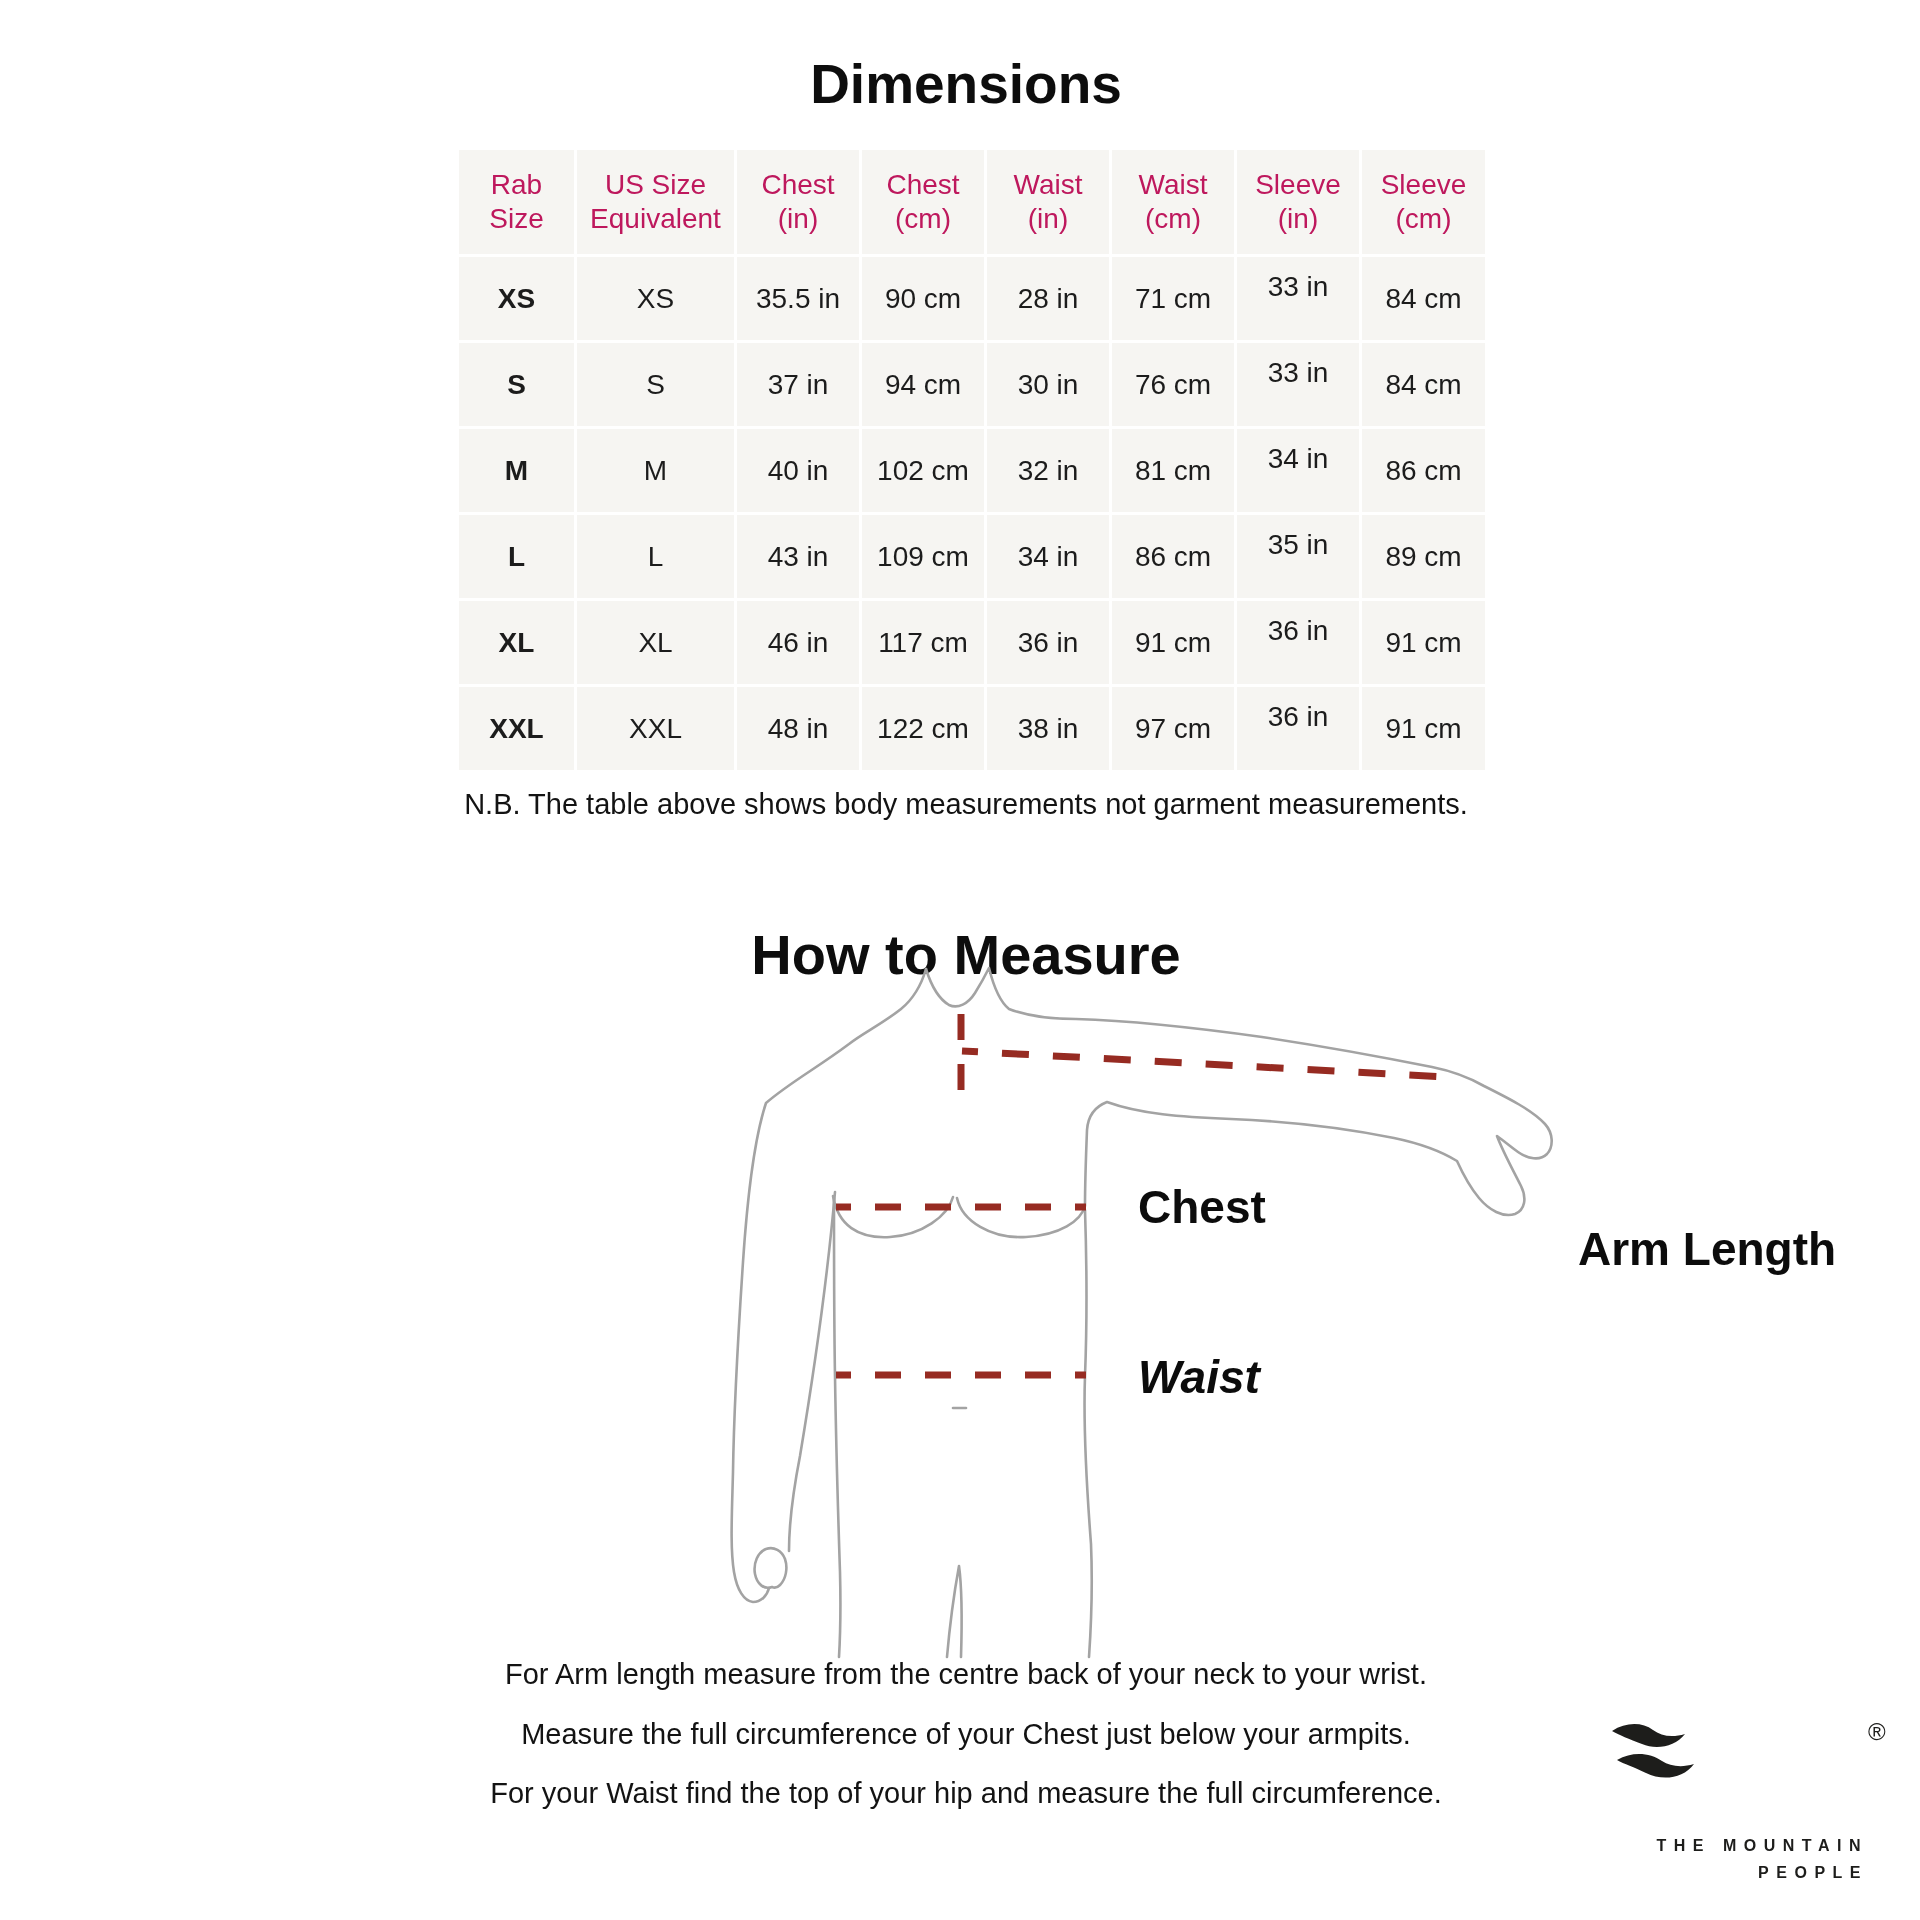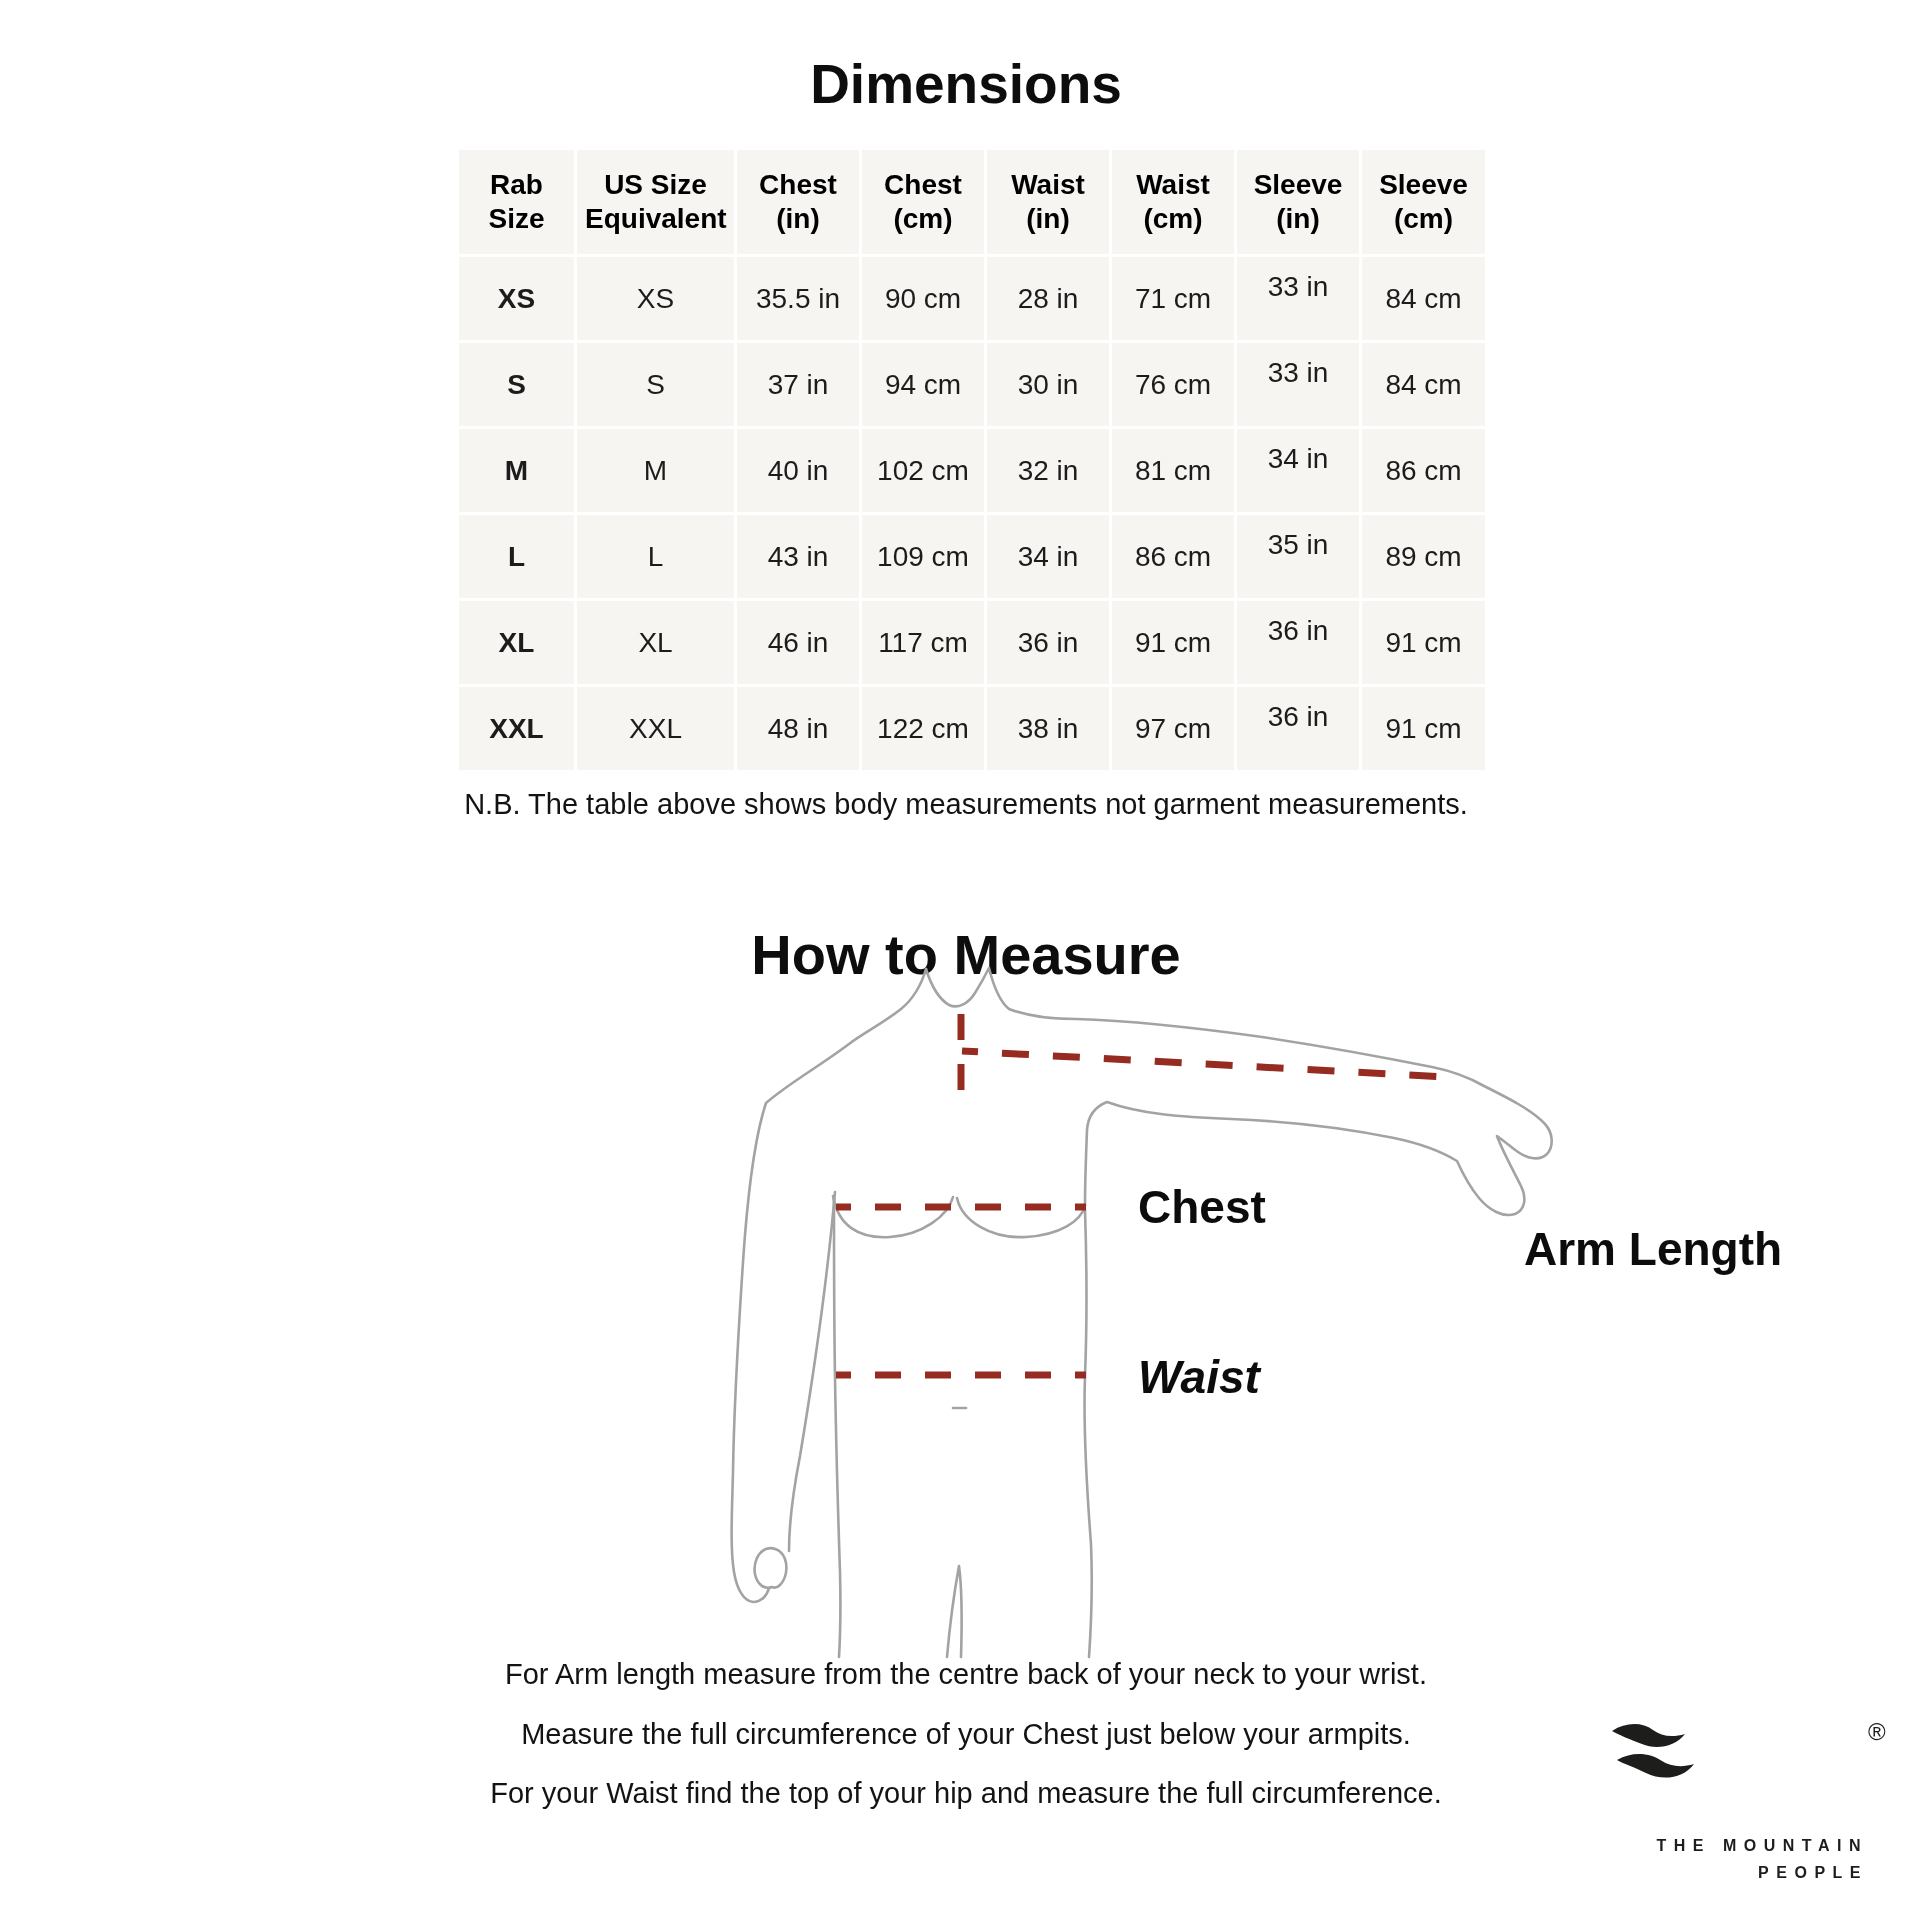--- a/index.html
+++ b/index.html
@@ -22,34 +22,34 @@
 
   
   table.size-table{
     position:absolute;left:456px;top:147px;width:1032px;
     border-collapse:separate;border-spacing:3px;table-layout:fixed;
   }
   .size-table th,.size-table td{
     background:var(--cell-bg);text-align:center;vertical-align:middle;
     font-size:28px;color:#1c1c1c;padding:0 8px;overflow:hidden;
   }
-  .size-table th{height:104px;font-weight:bold;line-height:1.22;color:#000000;}
+  .size-table th{height:104px;font-weight:normal;line-height:1.22;color:#be185d;}
   .size-table td{height:69px;}
   .size-table td:first-child{font-weight:bold;}
   
   .size-table td:nth-child(7){vertical-align:top;padding-top:14px;}
 
   #nb-note{top:788px;font-size:29px;color:#131313;}
 
   
   #body-diagram{position:absolute;left:700px;top:940px;width:900px;height:740px;}
   .outline{fill:none;stroke:var(--outline-gray);stroke-width:2.6;stroke-linecap:round;stroke-linejoin:round;}
   .dash{fill:none;stroke:var(--dash-red);stroke-width:7;}
   .diagram-label{position:absolute;font-size:46px;font-weight:bold;color:#0c0c0c;white-space:nowrap;}
-  #arm-length-label{left:1524px;top:1222px;}
+  #arm-length-label{left:1578px;top:1222px;}
   #chest-label{left:1138px;top:1180px;}
   #waist-label{left:1138px;top:1350px;font-style:italic;}
 
   .instruction{font-size:29px;color:#131313;}
   #instruction-1{top:1658px;}
   #instruction-2{top:1718px;}
   #instruction-3{top:1777px;}
 
   
   #rab-logo{position:absolute;left:1596px;top:1700px;width:300px;height:200px;}

